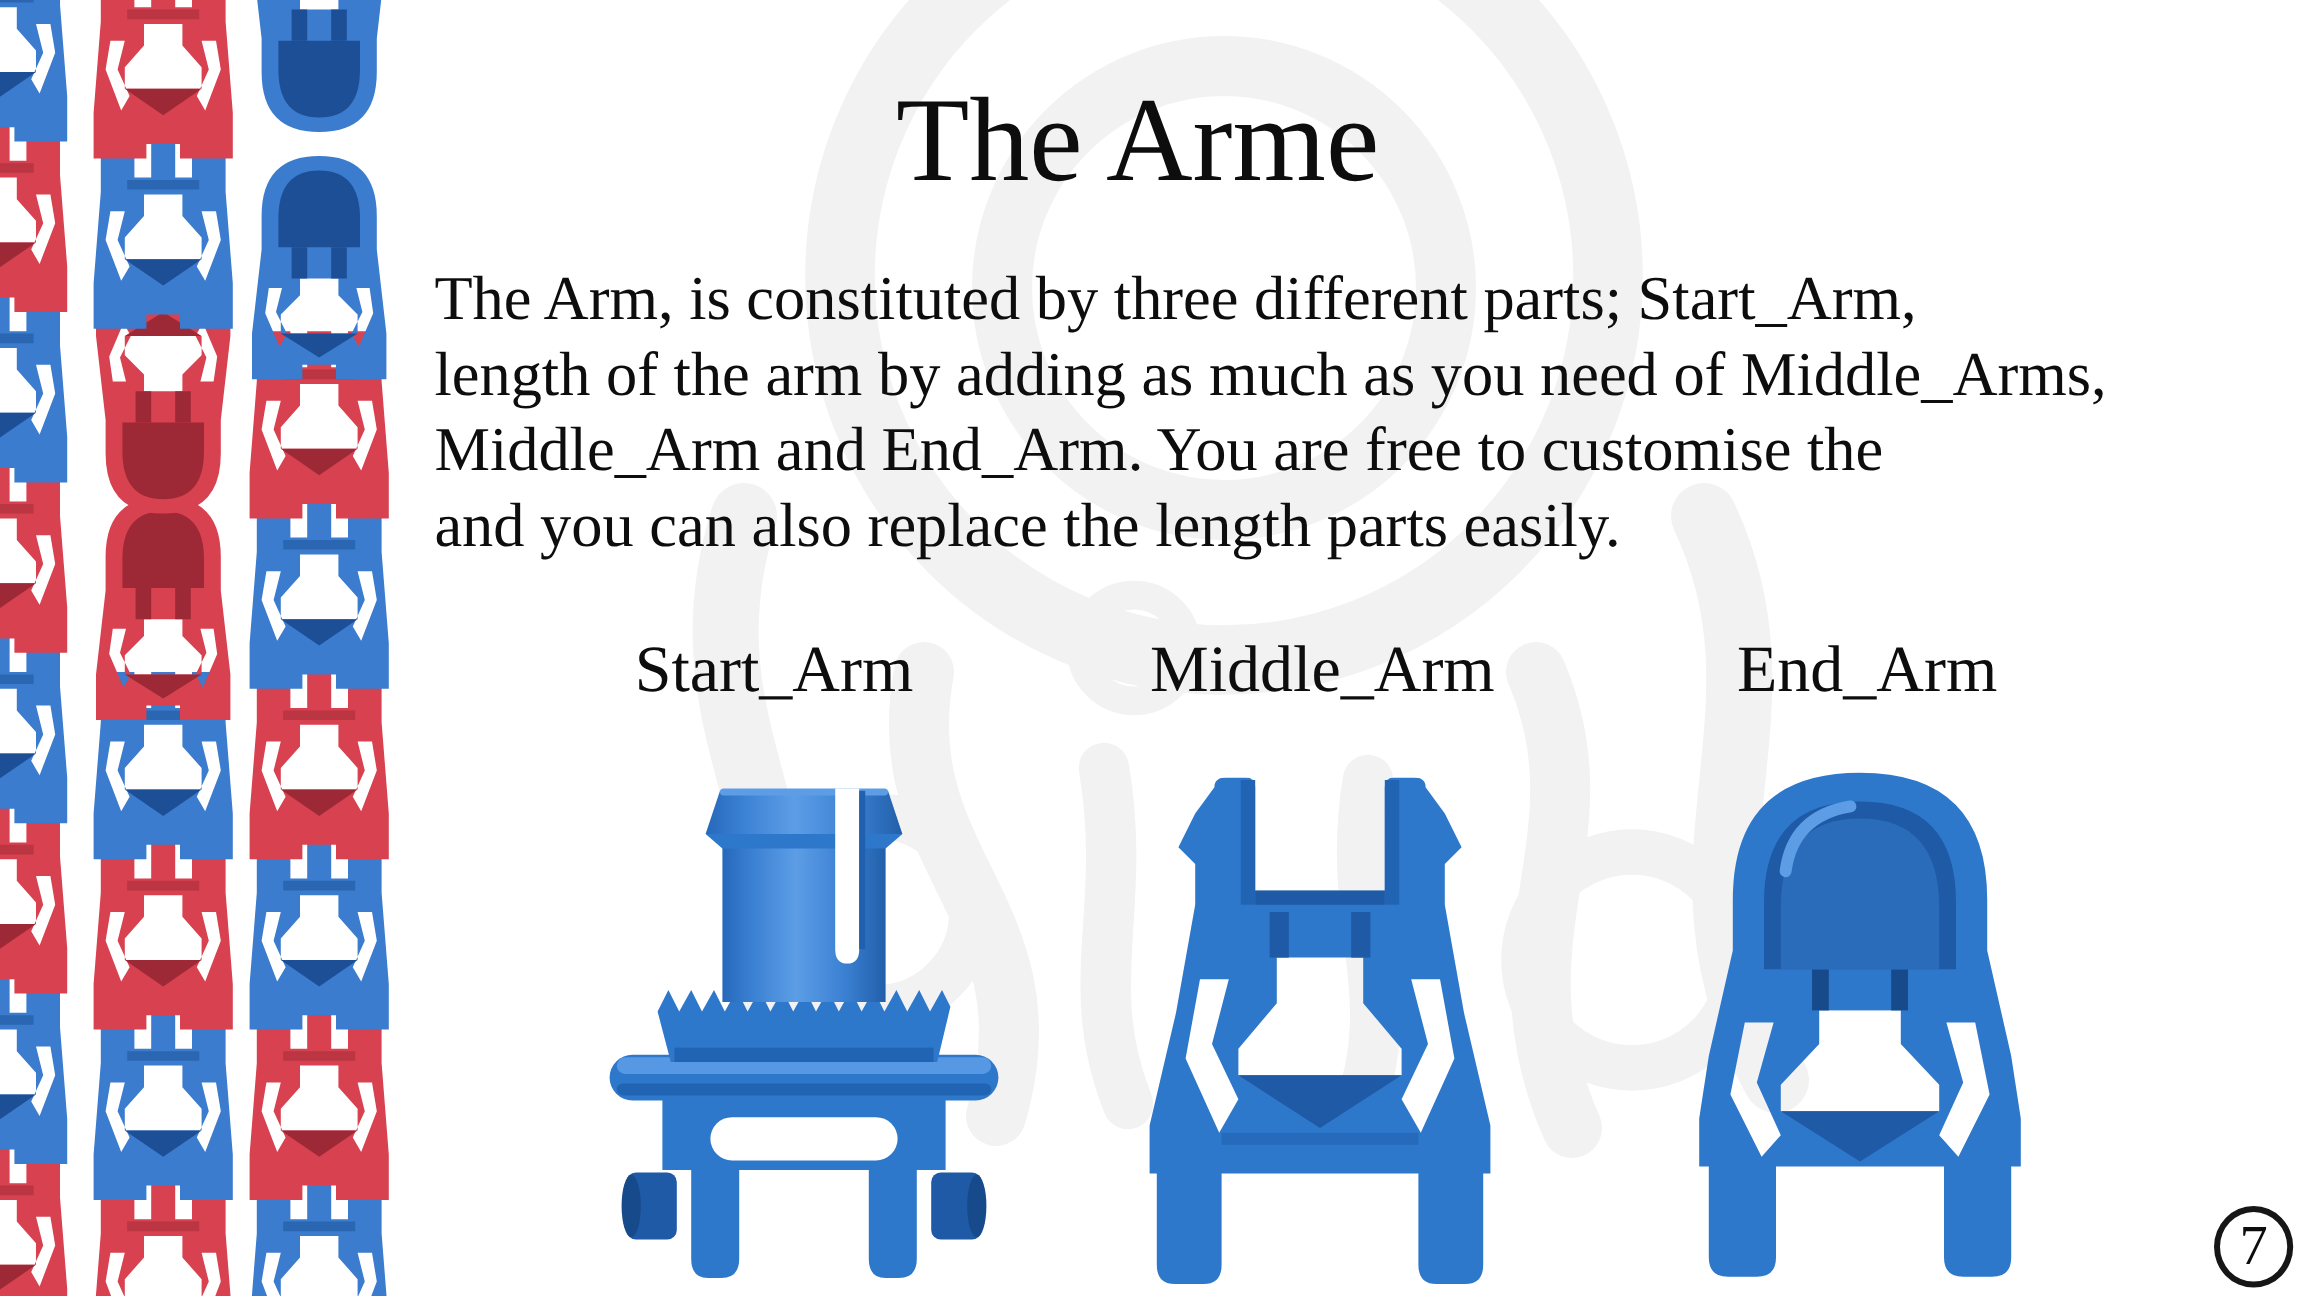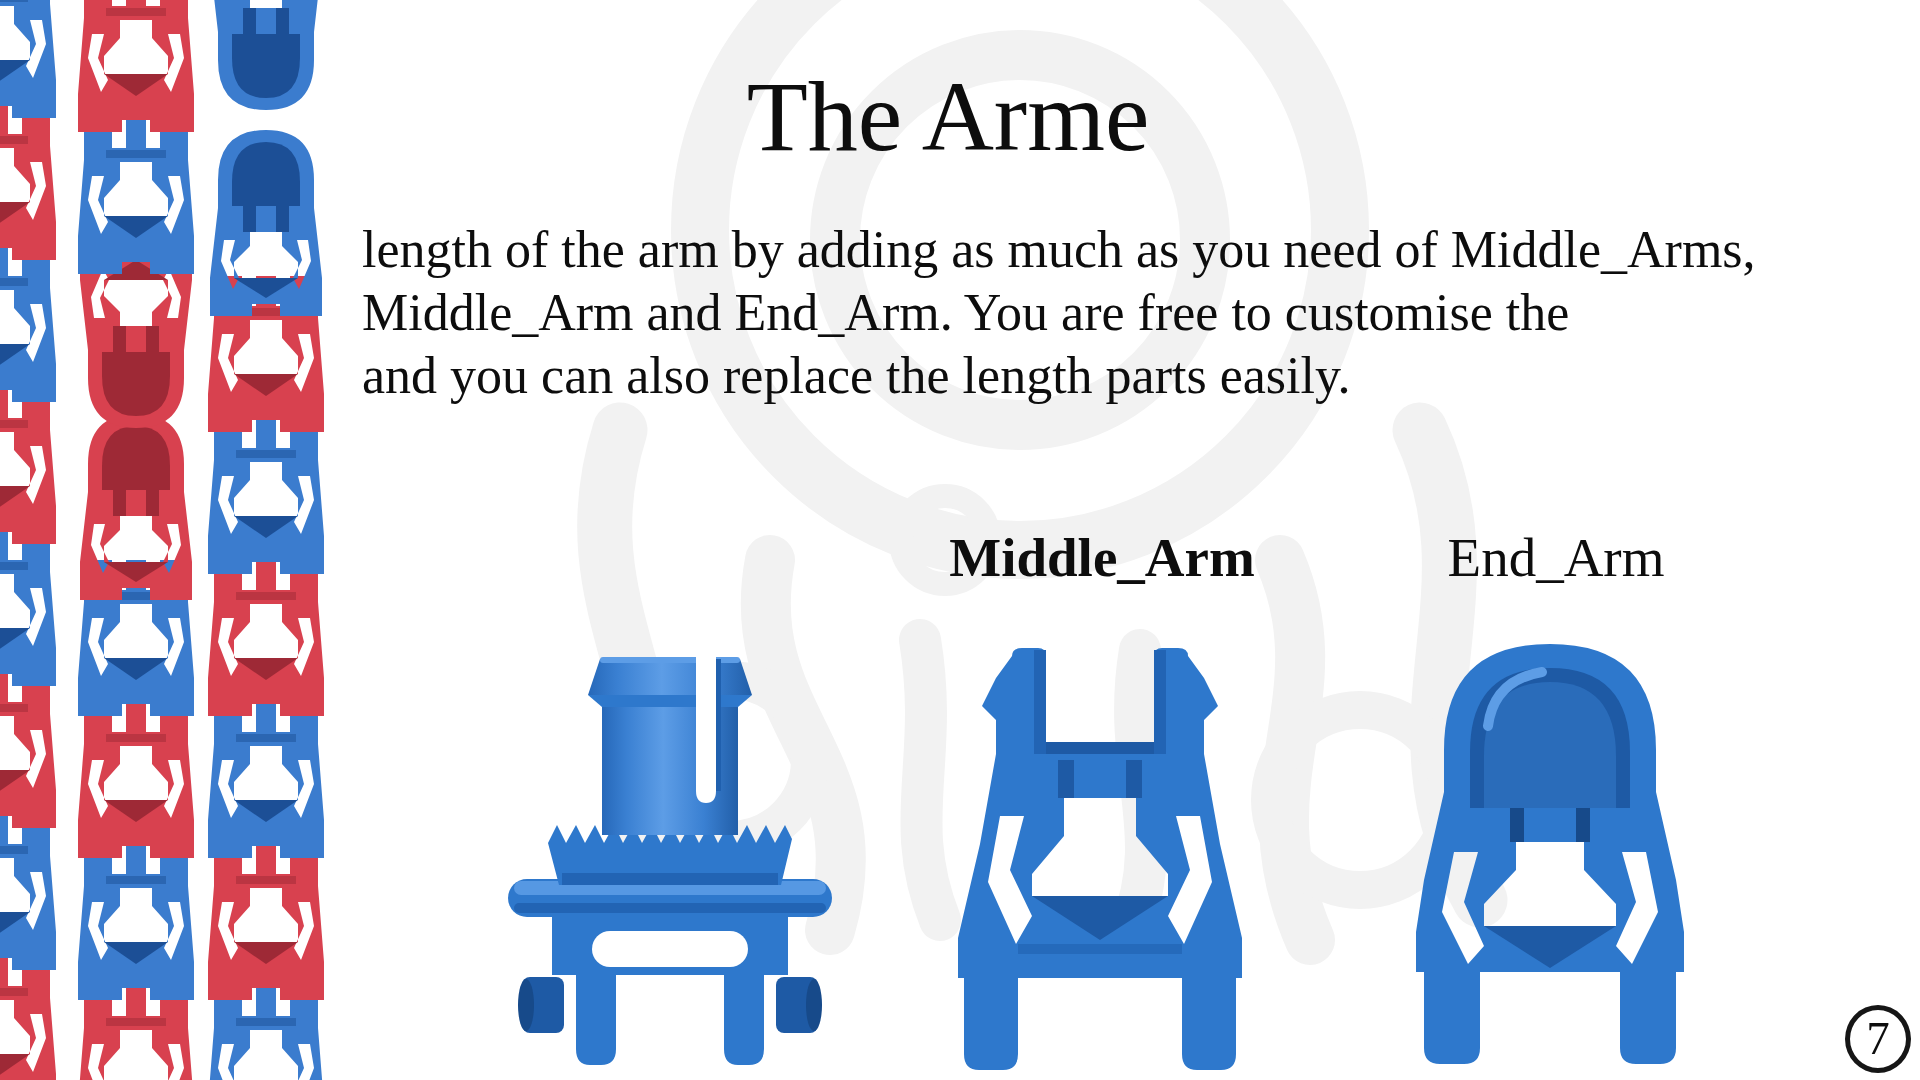--- a/index.html
+++ b/index.html
@@ -23,21 +23,21 @@
     margin:0;font-weight:400;font-size:100px;line-height:1.05;white-space:nowrap;z-index:3;
   }
   .para{
     position:absolute;left:362px;top:218px;z-index:3;
     font-size:52px;line-height:63px;white-space:nowrap;
   }
   .plabel{
     position:absolute;top:528px;transform:translateX(-50%);
     font-size:55px;line-height:60px;white-space:nowrap;z-index:3;
   }
-  .lbl-start{left:645px;} .lbl-middle{left:1102px;font-weight:bold;} .lbl-end{left:1556px;}
+  .lbl-start{left:645px;} .lbl-middle{left:1102px;} .lbl-end{left:1556px;}
   .part{position:absolute;z-index:4;}
   .part-start{left:500px;top:645px;}
   .part-middle{left:950px;top:648px;}
   .part-end{left:1410px;top:640px;}
   .pageno{
     position:absolute;left:1845px;top:1005px;width:56px;height:56px;z-index:5;
     border:5px solid #161616;border-radius:50%;
     display:flex;align-items:center;justify-content:center;
     font-size:47px;line-height:1;padding-bottom:2px;box-sizing:content-box;
   }
@@ -157,25 +157,27 @@
         <use href="#link-end"></use>
       </g>
       <g transform="translate(206,-78) scale(1,-1) translate(0,-190)" color="#3b7cce" style="--cdark: #1c4f96;">
         <use href="#link-end"></use>
       </g>
     </svg>
 
   <h1 class="title">The Arme</h1>
 
   <div class="para">
+    <div>The Arm, is constituted by three different parts; Start_Arm,</div>
     <div>length of the arm by adding as much as you need of Middle_Arms,</div>
     <div>Middle_Arm and End_Arm. You are free to customise the</div>
     <div>and you can also replace the length parts easily.</div>
   </div>
 
+  <div class="plabel lbl-start">Start_Arm</div>
   <div class="plabel lbl-middle">Middle_Arm</div>
   <div class="plabel lbl-end">End_Arm</div>
 
   <svg class="part part-start" width="340" height="430" viewBox="0 0 340 430">
     <defs>
       <linearGradient id="cylG" x1="0" y1="0" x2="1" y2="0">
         <stop offset="0" stop-color="#2668b9"></stop>
         <stop offset="0.18" stop-color="var(--part-blue-mid)"></stop>
         <stop offset="0.45" stop-color="var(--part-blue-light)"></stop>
         <stop offset="0.75" stop-color="var(--part-blue-mid)"></stop>

